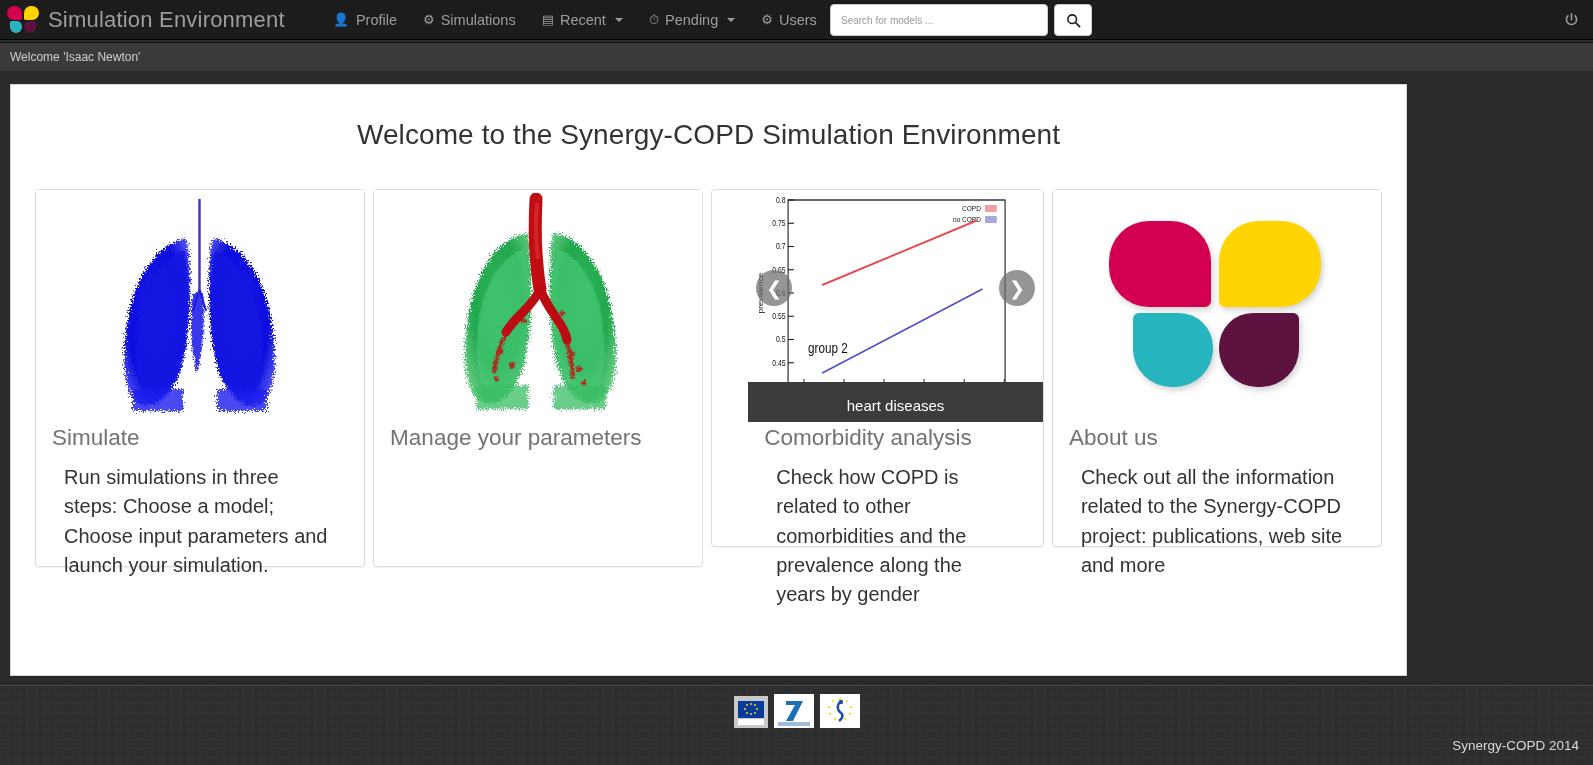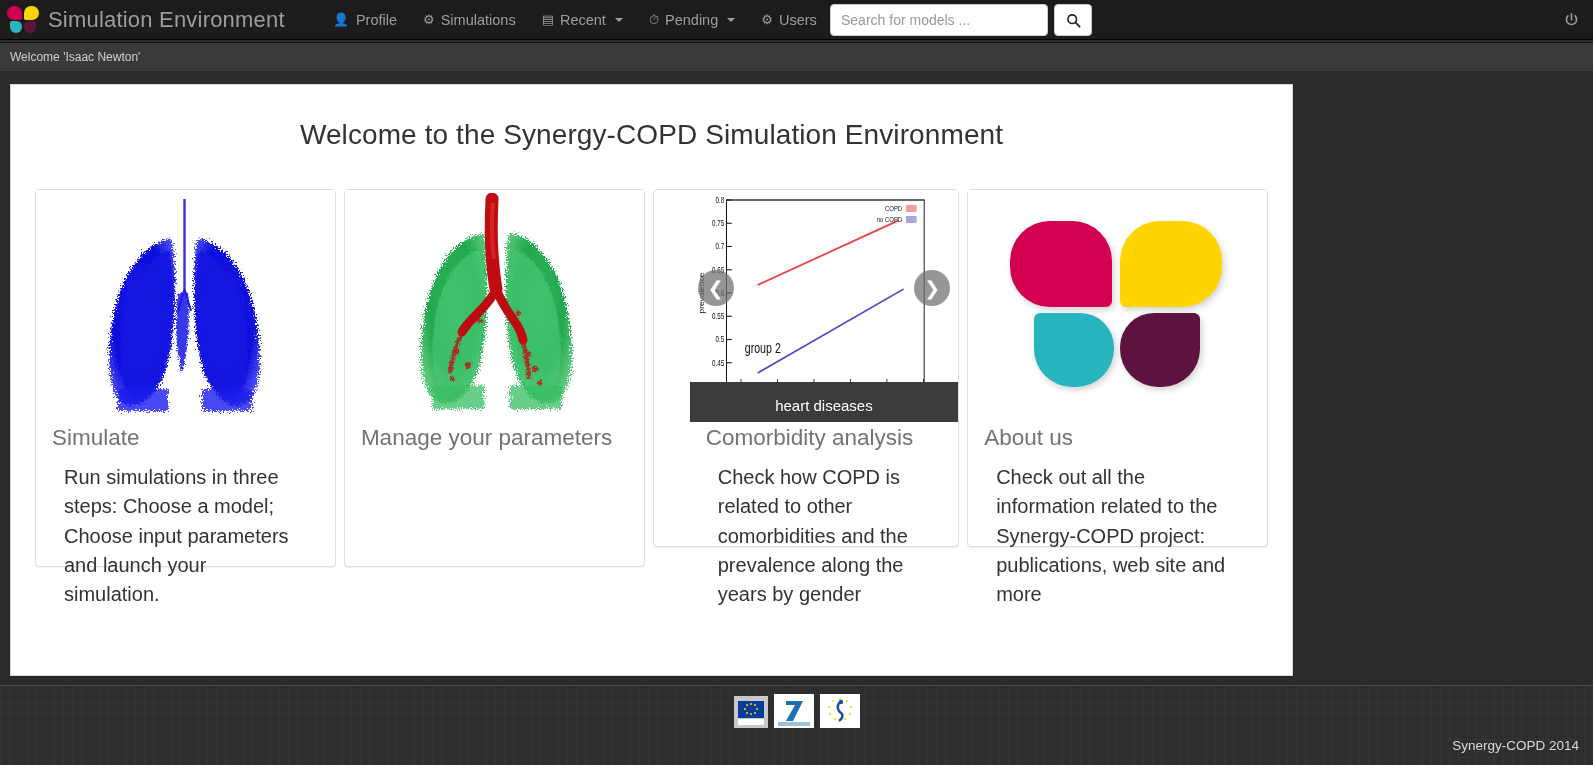--- a/index.html
+++ b/index.html
@@ -54,21 +54,21 @@
     border-top: 4px solid #9d9d9d;
   }
 
   .search-wrap {
     position: absolute; left: 830px; top: 4px;
     display: flex; align-items: stretch;
   }
   .search-input {
     width: 218px; height: 32px;
     border: 1px solid #cccccc; border-radius: 4px;
-    padding: 4px 10px; font-size: 14px; color: #555;
+    padding: 4px 10px; font-size: 10px; color: #555;
     background: #fff; outline: none;
     font-family: "Liberation Sans", sans-serif;
   }
   .search-input::placeholder { color: #999; }
   .search-btn {
     margin-left: 6px; width: 38px; height: 32px;
     border: 1px solid #cccccc; border-radius: 4px;
     background: #ffffff; cursor: pointer;
     display: flex; align-items: center; justify-content: center;
     padding: 0;
@@ -87,21 +87,21 @@
     background: #3a3a3a;
     border-top: 1px solid #111;
     border-bottom: 1px solid #2a2a2a;
     display: flex; align-items: center;
   }
   .subbar-text { color: #cfcfcf; font-size: 12px; padding-left: 10px; }
 
   
   .page {
     position: absolute; top: 84px; left: 10px;
-    width: 1283px; height: 592px;
+    width: 1397px; height: 592px;
     background: #ffffff;
     border: 1px solid #d8d8d8;
     box-shadow: 0 1px 2px rgba(0,0,0,.25);
   }
   .page-title {
     text-align: center; color: #333;
     font-size: 28px; font-weight: normal;
     margin: 0; padding-top: 34px; letter-spacing: .1px;
   }
 

